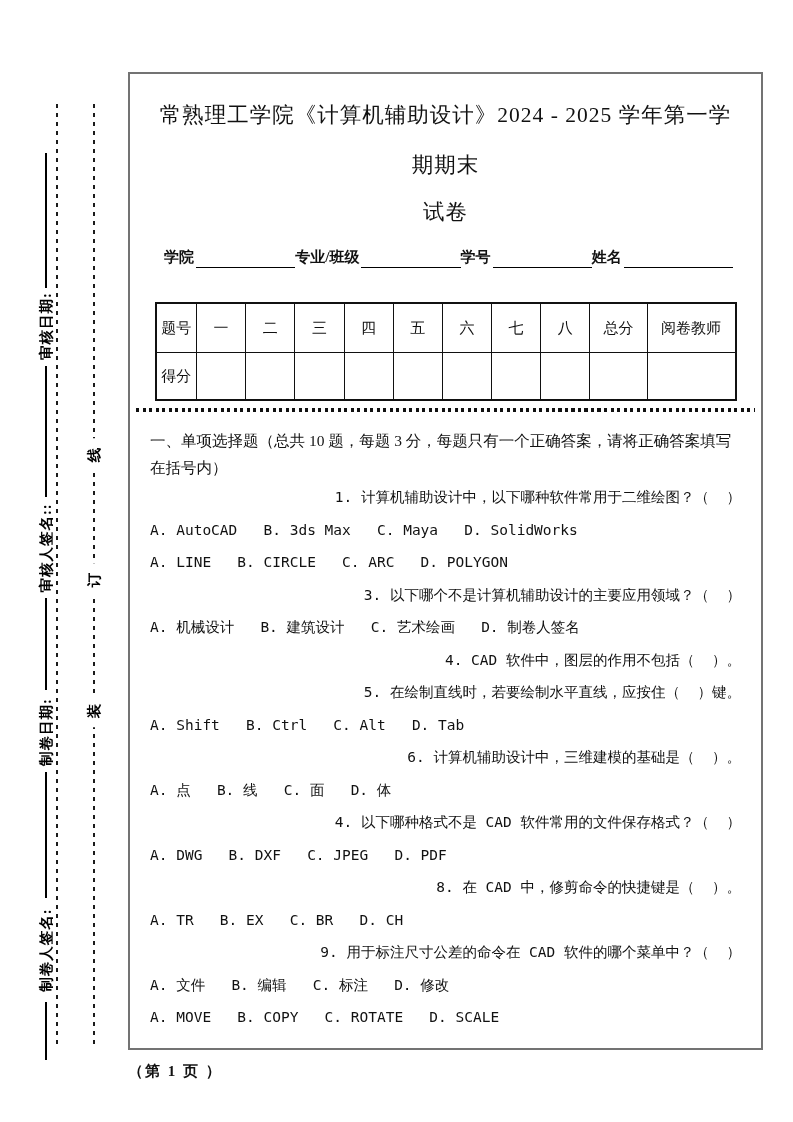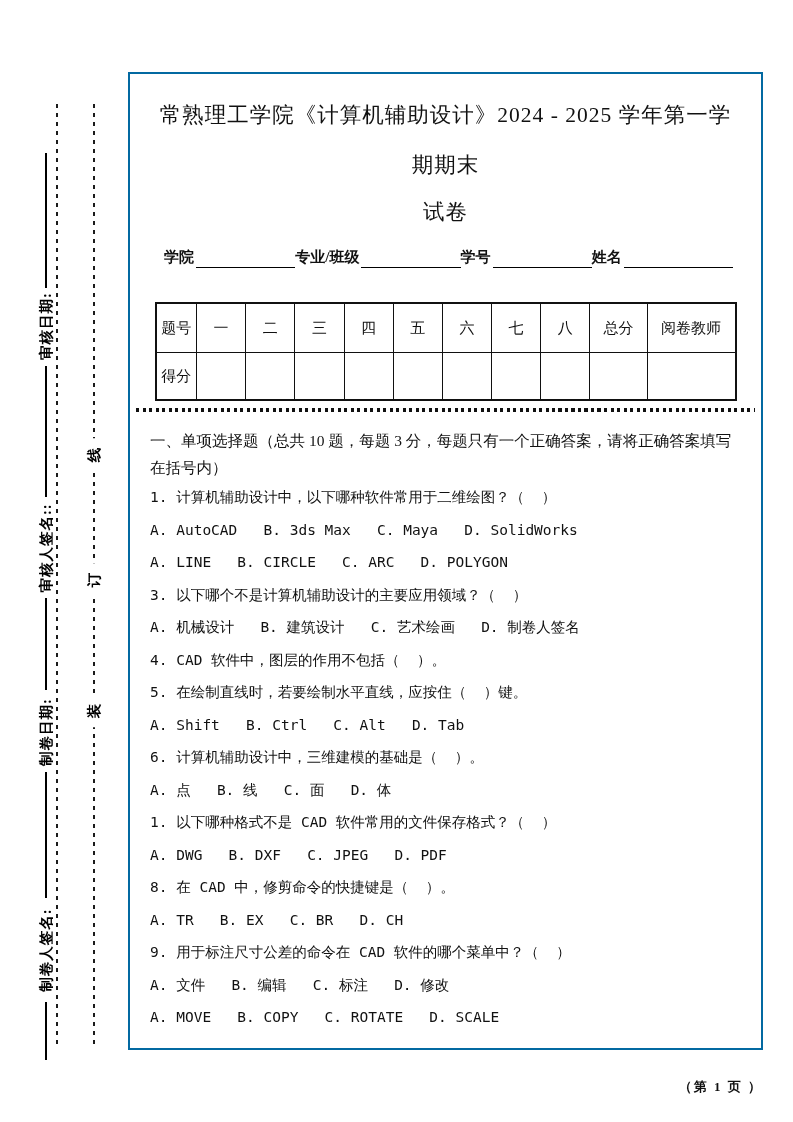--- a/index.html
+++ b/index.html
@@ -33,21 +33,21 @@
   .bind-char{
     position:absolute;left:94px;transform:translate(-50%,-50%) rotate(-90deg);
     background:#fff;padding:1px 9px;font-size:14.5px;font-weight:700;color:#000;
   }
   .bind-char.c1{top:455px;}
   .bind-char.c2{top:580px;}
   .bind-char.c3{top:711px;}
   
   .frame{
     position:absolute;left:128px;top:72px;width:635px;height:978px;
-    border:2px solid #0369a1;box-sizing:border-box;background:#fff;
+    border:2px solid #737373;box-sizing:border-box;background:#fff;
     padding:14px 20px 0 20px;
   }
   .title{
     text-align:center;font-size:21.5px;line-height:50px;font-weight:400;
     letter-spacing:1px;margin:2px 0 0 0;
   }
   .title .t2{display:block;line-height:44px;}
   
   .info-row{display:flex;align-items:flex-end;margin:14px 8px 0 14px;font-size:15px;}
   .info-label{white-space:nowrap;padding:0 2px 1px 0;font-weight:600;}
@@ -69,30 +69,30 @@
     margin:7px -14px 0 -14px;height:4px;
     background:repeating-linear-gradient(90deg,#111 0 3.2px,transparent 3.2px 6.5px);
   }
   
   .section-heading{
     font-size:15.5px;line-height:27px;margin:15px 0 6px 0;font-weight:400;
   }
   .q{margin:0;}
   .q-stem{
     font-family:"DejaVu Sans Mono","Liberation Mono",monospace;
-    font-size:14.5px;line-height:21px;margin:0 0 11.5px 0;white-space:pre-wrap;
+    font-size:14.5px;line-height:21px;margin:0 0 11.5px 0;white-space:pre-wrap;text-align:right;
   }
   .q-opts{
     font-family:"DejaVu Sans Mono","Liberation Mono",monospace;
     font-size:14.5px;line-height:21px;margin:0 0 11.5px 0;white-space:pre-wrap;
   }
   
   .footer{
-    position:absolute;left:128px;top:1062px;width:635px;text-align:right;
-    font-size:13px;font-weight:700;letter-spacing:2px;margin-top:16px;
+    position:absolute;left:128px;top:1062px;width:635px;text-align:left;
+    font-size:15px;font-weight:700;letter-spacing:2px;
   }
 </style>
 </head>
 <body>
 
 <div class="margin-area">
   <div class="stub-line s1"></div>
   <div class="stub-label l1">审核日期:</div>
   <div class="stub-line s2"></div>
   <div class="stub-label l2">审核人签名::</div>
@@ -198,21 +198,21 @@
     <p class="q-stem">5. 在绘制直线时，若要绘制水平直线，应按住（  ）键。</p>
     <p class="q-opts">A. Shift   B. Ctrl   C. Alt   D. Tab</p>
   </div>
 
   <div class="q">
     <p class="q-stem">6. 计算机辅助设计中，三维建模的基础是（  ）。</p>
     <p class="q-opts">A. 点   B. 线   C. 面   D. 体</p>
   </div>
 
   <div class="q">
-    <p class="q-stem">1. 以下哪种格式不是 CAD 软件常用的文件保存格式？（  ）</p>
+    <p class="q-stem">4. 以下哪种格式不是 CAD 软件常用的文件保存格式？（  ）</p>
     <p class="q-opts">A. DWG   B. DXF   C. JPEG   D. PDF</p>
   </div>
 
   <div class="q">
     <p class="q-stem">8. 在 CAD 中，修剪命令的快捷键是（  ）。</p>
     <p class="q-opts">A. TR   B. EX   C. BR   D. CH</p>
   </div>
 
   <div class="q">
     <p class="q-stem">9. 用于标注尺寸公差的命令在 CAD 软件的哪个菜单中？（  ）</p>

